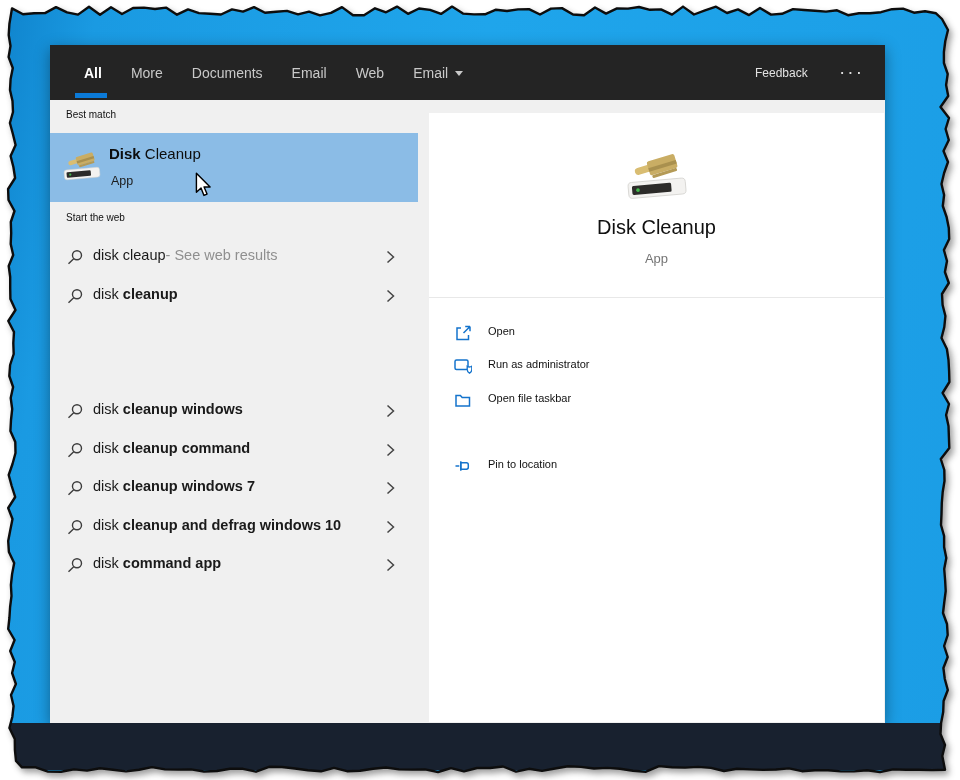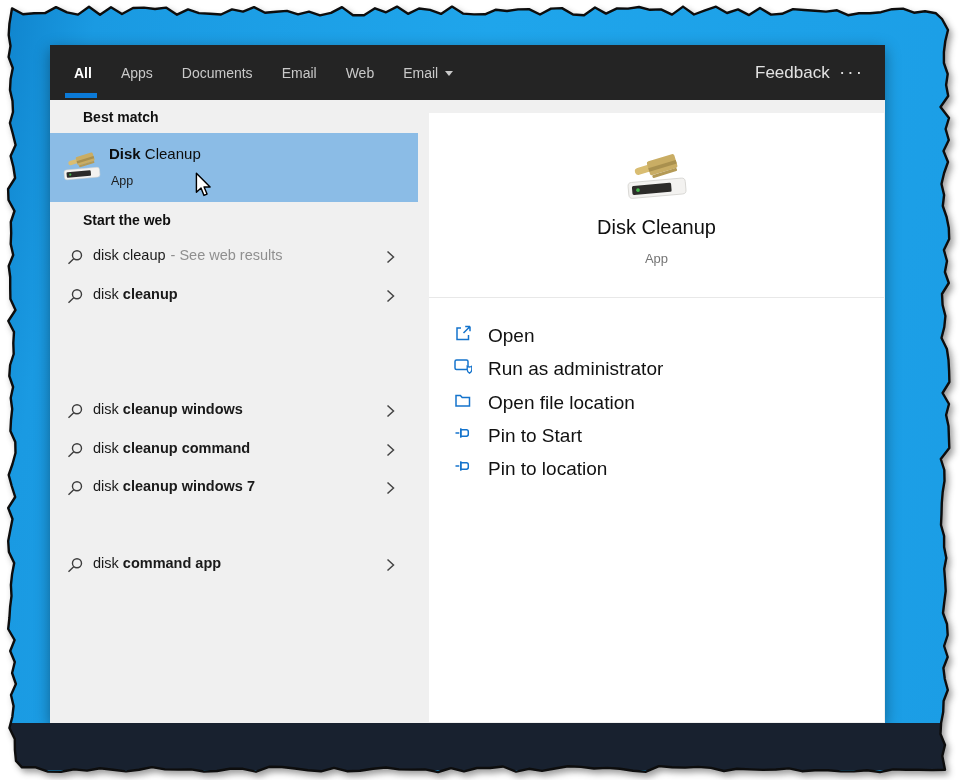--- a/index.html
+++ b/index.html
@@ -7,55 +7,55 @@
          font-family:"Liberation Sans",sans-serif;}
   .shadow-wrap{position:absolute;inset:0;filter:drop-shadow(3px 4px 3px rgba(40,40,40,.45));}
   .torn{position:absolute;inset:0;
         background:linear-gradient(100deg,#0f83cc 0%,#1a9ae2 9%,#1fa5eb 45%,#1b9de5 100%);}
   .outline-svg{position:absolute;inset:0;pointer-events:none;}
 
   
   .window{position:absolute;left:50px;top:45px;width:835px;height:678px;
           background:#f0f0f0;box-shadow:0 4px 14px rgba(0,0,0,.38);}
   .tabbar{position:absolute;left:0;top:0;right:0;height:55px;background:#242424;
-          display:flex;align-items:center;padding-left:24px;gap:29px;box-sizing:border-box;}
+          display:flex;align-items:center;padding-left:34px;gap:29px;box-sizing:border-box;}
   .tab{position:relative;font-size:14px;color:#c9c9c9;height:55px;display:flex;align-items:center;cursor:default;}
   .tab--selected{color:#fff;font-weight:bold;}
   .tab--selected::after{content:"";position:absolute;left:-9px;right:-5px;bottom:2px;height:5px;background:#0b7ad8;}
   .tab .dd-arrow{width:0;height:0;border-left:4.5px solid transparent;border-right:4.5px solid transparent;
           border-top:5px solid #c9c9c9;margin-left:7px;margin-top:2px;}
   .feedback{position:absolute;left:705px;top:0;height:55px;display:flex;align-items:center;
-          font-size:17px;color:#e2e2e2;}
+          font-size:12px;color:#e2e2e2;}
   .dots{position:absolute;left:789px;top:0;height:53px;display:flex;align-items:center;
           font-size:19px;letter-spacing:2px;color:#dedede;}
 
   
-  .sec-header{position:absolute;left:16px;font-size:14px;font-weight:bold;color:#101010;margin-left:17px;}
+  .sec-header{position:absolute;left:16px;font-size:10px;font-weight:normal;color:#101010;}
   .best-row{position:absolute;left:0;top:88px;width:368px;height:69px;background:#8bbce6;}
   .best-row .app-ic{position:absolute;left:11px;top:13px;}
   .best-title{position:absolute;left:59px;top:12px;font-size:15px;color:#0d0d0d;}
   .best-title b{font-weight:bold;}
   .best-sub{position:absolute;left:61px;top:41px;font-size:12.5px;color:#1c1c1c;}
 
   .sug-row{position:absolute;left:0;width:368px;height:38px;}
   .sug-row .mag{position:absolute;left:17px;top:11px;}
   .sug-text{position:absolute;left:43px;top:9px;font-size:14.5px;color:#1a1a1a;white-space:nowrap;}
   .sug-text .comp{font-weight:bold;}
-  .sug-text .note{color:#8f8f8f;margin-left:5px;}
+  .sug-text .note{color:#8f8f8f;}
   .sug-row .chev{position:absolute;left:336px;top:12px;}
 
   
   .card{position:absolute;left:379px;top:68px;width:455px;height:609px;background:#fff;}
   .card .big-ic{position:absolute;left:50%;top:32px;transform:translateX(-50%);}
   .card .p-title{position:absolute;left:0;right:0;top:103px;text-align:center;font-size:20px;color:#101010;}
   .card .p-sub{position:absolute;left:0;right:0;top:138px;text-align:center;font-size:13px;color:#747474;}
   .card .divider{position:absolute;left:0;right:0;top:184px;height:1px;background:#e8e8e8;}
   .action-row{position:absolute;left:0;width:100%;height:28px;}
   .action-row .a-ic{position:absolute;left:25px;top:5px;}
-  .action-row .a-label{position:absolute;left:59px;top:6px;font-size:19px;color:#111;}
+  .action-row .a-label{position:absolute;left:59px;top:6px;font-size:11px;color:#111;}
 
   
   .taskbar{position:absolute;left:0;right:0;top:723px;height:47px;background:#18212f;}
 
   .cursor{position:absolute;left:195px;top:172px;z-index:50;}
 </style>
 </head>
 <body>
 
 <svg width="0" height="0" style="position:absolute">
@@ -81,21 +81,21 @@
 </svg>
 
 <div class="stage">
   <div class="shadow-wrap">
     <div class="torn" id="torn" style="clip-path: polygon(12px 8.4px, 23px 14.2px, 34px 13.2px, 45px 13.1px, 56px 7.1px, 67px 12.4px, 78px 14.6px, 89px 6.7px, 100px 14.7px, 111px 7.3px, 122px 14px, 133px 8px, 144px 7.6px, 155px 9px, 166px 7.6px, 177px 14.7px, 188px 9.4px, 199px 13.1px, 210px 13.8px, 221px 14.5px, 232px 9.4px, 243px 11.6px, 254px 7.1px, 265px 12.8px, 276px 11.7px, 287px 10.9px, 298px 14.3px, 309px 11.6px, 320px 15.4px, 331px 12.9px, 342px 7.1px, 353px 15.2px, 364px 15.3px, 375px 8.3px, 386px 12.3px, 397px 6.6px, 408px 13.8px, 419px 8.5px, 430px 9.9px, 441px 13.9px, 452px 6.6px, 463px 13.6px, 474px 14.4px, 485px 14.3px, 496px 9.7px, 507px 11px, 518px 9.4px, 529px 9.2px, 540px 14.5px, 551px 8.6px, 562px 8.1px, 573px 14.5px, 584px 15.3px, 595px 7.5px, 606px 13.6px, 617px 8.4px, 628px 8.6px, 639px 7px, 650px 9.8px, 661px 9.4px, 672px 14.6px, 683px 6.6px, 694px 14.5px, 705px 10.4px, 716px 6.7px, 727px 13px, 738px 9.4px, 749px 15.1px, 760px 8px, 771px 14.6px, 782px 13.8px, 793px 9.1px, 804px 10px, 815px 10.8px, 826px 11.6px, 837px 10.3px, 848px 15.2px, 859px 13.3px, 870px 13.2px, 881px 12.2px, 892px 9.2px, 903px 8.6px, 914px 12.7px, 925px 11.2px, 936px 13.3px, 942px 19px, 948px 30px, 945.3px 41px, 943.9px 52px, 943.9px 63px, 947.7px 74px, 946.1px 85px, 948.2px 96px, 940.5px 107px, 949px 118px, 945.6px 129px, 948.8px 140px, 943.5px 151px, 948px 162px, 944.1px 173px, 941.5px 184px, 944.1px 195px, 942.8px 206px, 946.6px 217px, 948.8px 228px, 949.2px 239px, 943.9px 250px, 947px 261px, 944.9px 272px, 948.8px 283px, 942px 294px, 942.6px 305px, 945.4px 316px, 944.3px 327px, 941.5px 338px, 946.9px 349px, 948.5px 360px, 949.1px 371px, 949.4px 382px, 942.6px 393px, 949px 404px, 946.1px 415px, 948.5px 426px, 948.9px 437px, 949.3px 448px, 940.8px 459px, 944.3px 470px, 944.5px 481px, 942.7px 492px, 941.8px 503px, 941.5px 514px, 941px 525px, 944.1px 536px, 944.1px 547px, 946.3px 558px, 944.2px 569px, 945.1px 580px, 945.7px 591px, 944.3px 602px, 943px 613px, 947px 624px, 947.7px 635px, 944.1px 646px, 947.7px 657px, 943.4px 668px, 944.8px 679px, 947.8px 690px, 943.6px 701px, 943.2px 712px, 941.1px 723px, 940.5px 734px, 945px 745px, 942.3px 756px, 945px 769.7px, 932px 770.1px, 919px 769.8px, 906px 769.7px, 893px 769.4px, 880px 772px, 867px 770.2px, 854px 771.4px, 841px 771.4px, 828px 770.2px, 815px 770.2px, 802px 771.2px, 789px 768.4px, 776px 769.5px, 763px 769.9px, 750px 769.4px, 737px 768.8px, 724px 771px, 711px 767.9px, 698px 766.9px, 685px 767.6px, 672px 767.3px, 659px 766.1px, 646px 771.7px, 633px 770.8px, 620px 768.8px, 607px 767.9px, 594px 768.5px, 581px 766.9px, 568px 766.3px, 555px 768.5px, 542px 770.9px, 529px 768.8px, 516px 771.6px, 503px 766.5px, 490px 768px, 477px 768px, 464px 771.3px, 451px 768.1px, 438px 772px, 425px 769.4px, 412px 769.6px, 399px 769.4px, 386px 767.5px, 373px 768.8px, 360px 770.8px, 347px 771.2px, 334px 767.9px, 321px 771.3px, 308px 770.2px, 295px 768.5px, 282px 767px, 269px 766.8px, 256px 771.7px, 243px 768.8px, 230px 768.7px, 217px 771px, 204px 771.5px, 191px 769.4px, 178px 769.6px, 165px 769.4px, 152px 767.1px, 139px 769.7px, 126px 771.4px, 113px 769.7px, 100px 768.2px, 87px 770.6px, 74px 769.4px, 61px 771.8px, 48px 771.6px, 35px 767.1px, 22px 767.3px, 16px 761px, 14.9px 750px, 14.8px 739px, 9.4px 728px, 12.3px 717px, 13.6px 706px, 11px 695px, 15.9px 684px, 12.1px 673px, 14.8px 662px, 10.2px 651px, 14.6px 640px, 8.2px 629px, 9.4px 618px, 10.1px 607px, 11.5px 596px, 10.9px 585px, 12.1px 574px, 14.2px 563px, 8.9px 552px, 8.2px 541px, 10.3px 530px, 12.5px 519px, 8.2px 508px, 15.2px 497px, 11.7px 486px, 8.7px 475px, 12.5px 464px, 15.5px 453px, 15.3px 442px, 10.4px 431px, 11px 420px, 12.2px 409px, 10.7px 398px, 13.1px 387px, 9.3px 376px, 10.1px 365px, 13.7px 354px, 13.3px 343px, 14px 332px, 8.3px 321px, 15.5px 310px, 10.4px 299px, 10.2px 288px, 10.2px 277px, 8.7px 266px, 13.2px 255px, 10.7px 244px, 11.2px 233px, 10.8px 222px, 14.5px 211px, 8.5px 200px, 8.1px 189px, 15.1px 178px, 13.4px 167px, 10.6px 156px, 15.6px 145px, 12.9px 134px, 9.9px 123px, 13px 112px, 12.5px 101px, 10px 90px, 10.6px 79px, 12.8px 68px, 8.6px 57px, 10.5px 46px, 8.7px 35px, 9.4px 24px);">
 
       <div class="window">
 
         <div class="tabbar">
           <div class="tab tab--selected">All</div>
-          <div class="tab">Apps</div>
+          <div class="tab">More</div>
           <div class="tab">Documents</div>
           <div class="tab">Email</div>
           <div class="tab">Web</div>
           <div class="tab">
             <span>Email</span>
             <span class="dd-arrow"></span>
           </div>
         </div>
         <div class="feedback">Feedback</div>
         <div class="dots">···</div>
@@ -148,20 +148,29 @@
           <div class="sug-text"><span>disk </span><span class="comp">cleanup command</span></div>
           <svg class="chev" width="9" height="14" viewBox="0 0 9 14">
               <path d="M1.5 1.5 L7.5 7 L1.5 12.5" fill="none" stroke="#454545" stroke-width="1.5"></path>
             </svg>
         </div>
         <div class="sug-row" style="top:424px">
           <svg class="mag" width="16" height="16" viewBox="0 0 17 17" style="color:#3d3d3d">
               <use href="#mag-glass"></use>
             </svg>
           <div class="sug-text"><span>disk </span><span class="comp">cleanup windows 7</span></div>
+          <svg class="chev" width="9" height="14" viewBox="0 0 9 14">
+              <path d="M1.5 1.5 L7.5 7 L1.5 12.5" fill="none" stroke="#454545" stroke-width="1.5"></path>
+            </svg>
+        </div>
+        <div class="sug-row" style="top:462.5px">
+          <svg class="mag" width="16" height="16" viewBox="0 0 17 17" style="color:#3d3d3d">
+              <use href="#mag-glass"></use>
+            </svg>
+          <div class="sug-text"><span>disk </span><span class="comp">cleanup and defrag windows 10</span></div>
           <svg class="chev" width="9" height="14" viewBox="0 0 9 14">
               <path d="M1.5 1.5 L7.5 7 L1.5 12.5" fill="none" stroke="#454545" stroke-width="1.5"></path>
             </svg>
         </div>
         <div class="sug-row" style="top:501px">
           <svg class="mag" width="16" height="16" viewBox="0 0 17 17" style="color:#3d3d3d">
               <use href="#mag-glass"></use>
             </svg>
           <div class="sug-text"><span>disk </span><span class="comp">command app</span></div>
           <svg class="chev" width="9" height="14" viewBox="0 0 9 14">
@@ -188,29 +197,21 @@
             <svg class="a-ic" width="18" height="18" viewBox="0 0 18 18">
               <rect x="1" y="3" width="13" height="9.5" rx="1.5" fill="none" stroke="#1473cc" stroke-width="1.5"></rect>
               <path d="M13.2 9.2 c1.5 1 3.1 1 4.6 0 v3.3 c0 2.3-2.3 3.7-2.3 3.7 s-2.3-1.4-2.3-3.7 Z" fill="#fff" stroke="#1473cc" stroke-width="1.3"></path>
             </svg>
             <div class="a-label">Run as administrator</div>
           </div>
           <div class="action-row" style="top:272.5px">
             <svg class="a-ic" width="18" height="18" viewBox="0 0 18 18">
               <path d="M2 4.5 h4.4 l1.8 2 h7.3 v8.5 H2 Z" fill="none" stroke="#1473cc" stroke-width="1.5"></path>
             </svg>
-            <div class="a-label">Open file location</div>
-          </div>
-          <div class="action-row" style="top:305.5px">
-            <svg class="a-ic" width="18" height="18" viewBox="0 0 18 18">
-              <path d="M1.5 9 H5.3" fill="none" stroke="#1473cc" stroke-width="1.5"></path>
-              <path d="M6.8 4.2 V13.8" fill="none" stroke="#1473cc" stroke-width="1.5"></path>
-              <path d="M6.8 5.8 H12.4 A1.9 1.9 0 0 1 14.3 7.7 V10.3 A1.9 1.9 0 0 1 12.4 12.2 H6.8 Z" fill="none" stroke="#1473cc" stroke-width="1.5"></path>
-            </svg>
-            <div class="a-label">Pin to Start</div>
+            <div class="a-label">Open file taskbar</div>
           </div>
           <div class="action-row" style="top:338.5px">
             <svg class="a-ic" width="18" height="18" viewBox="0 0 18 18">
               <path d="M1.5 9 H5.3" fill="none" stroke="#1473cc" stroke-width="1.5"></path>
               <path d="M6.8 4.2 V13.8" fill="none" stroke="#1473cc" stroke-width="1.5"></path>
               <path d="M6.8 5.8 H12.4 A1.9 1.9 0 0 1 14.3 7.7 V10.3 A1.9 1.9 0 0 1 12.4 12.2 H6.8 Z" fill="none" stroke="#1473cc" stroke-width="1.5"></path>
             </svg>
             <div class="a-label">Pin to location</div>
           </div>
         </div>

